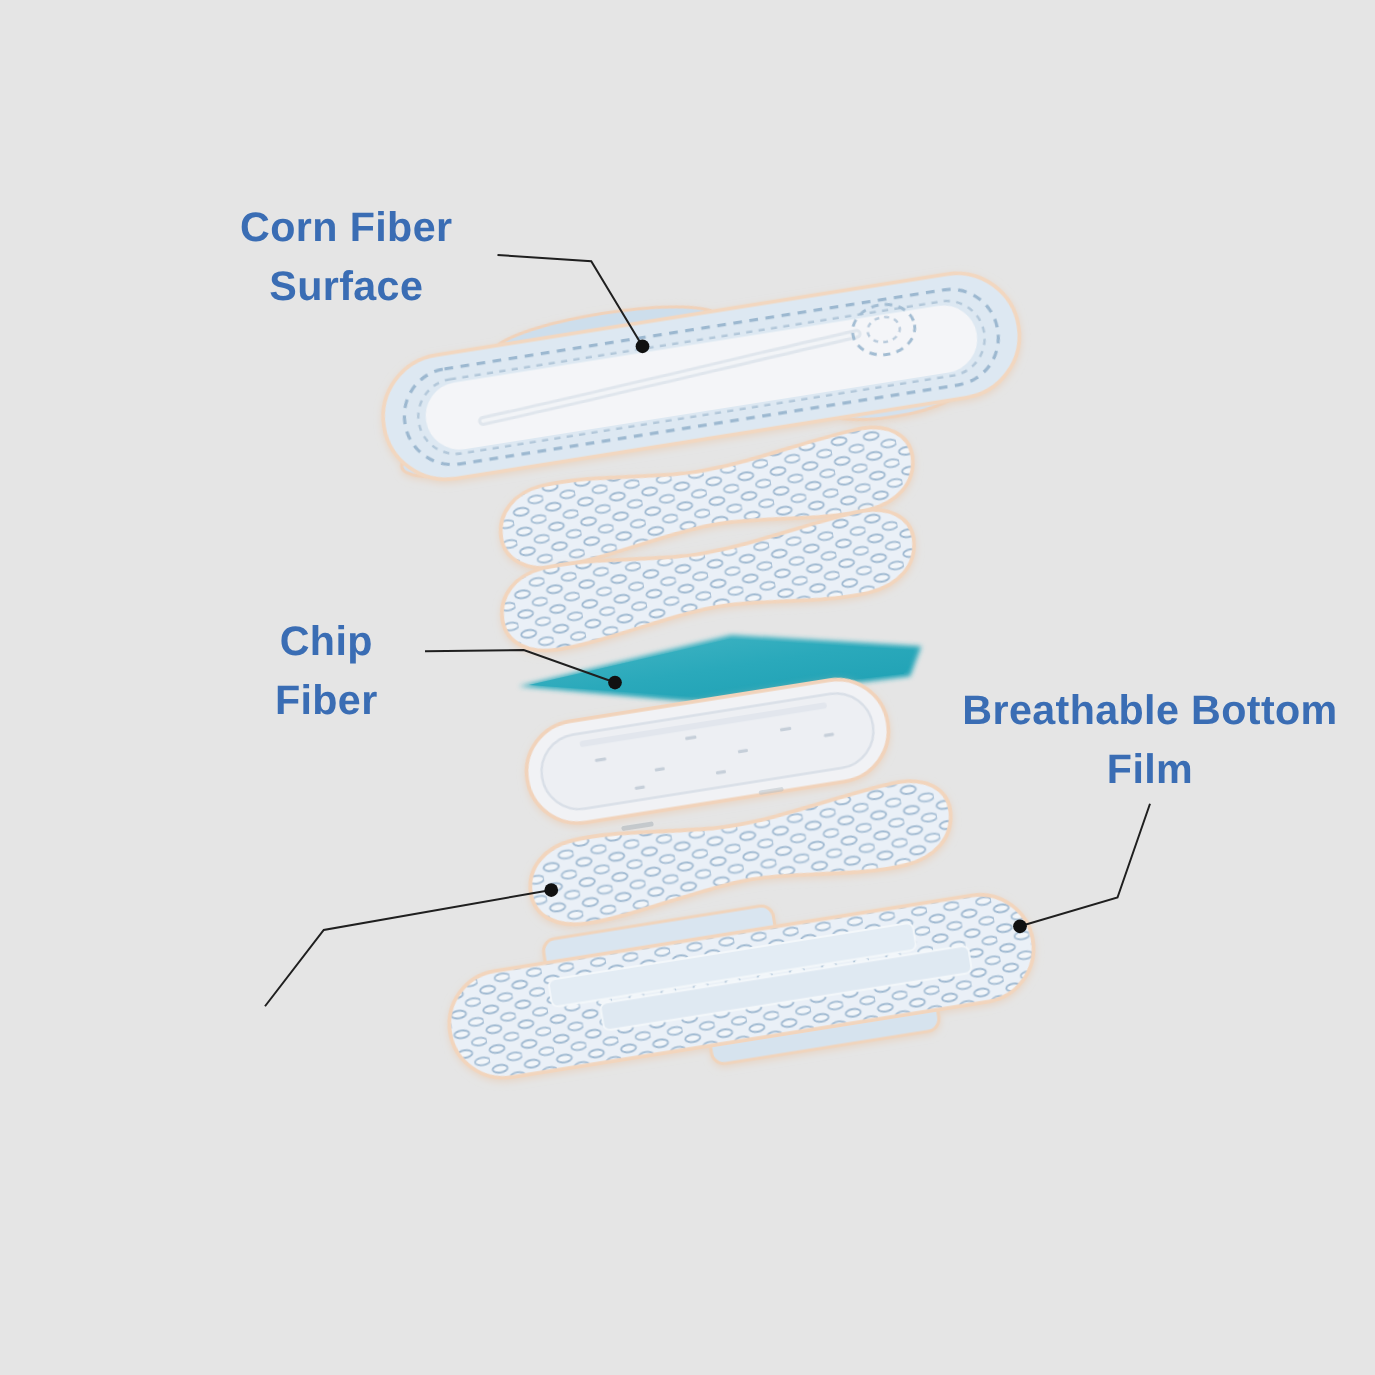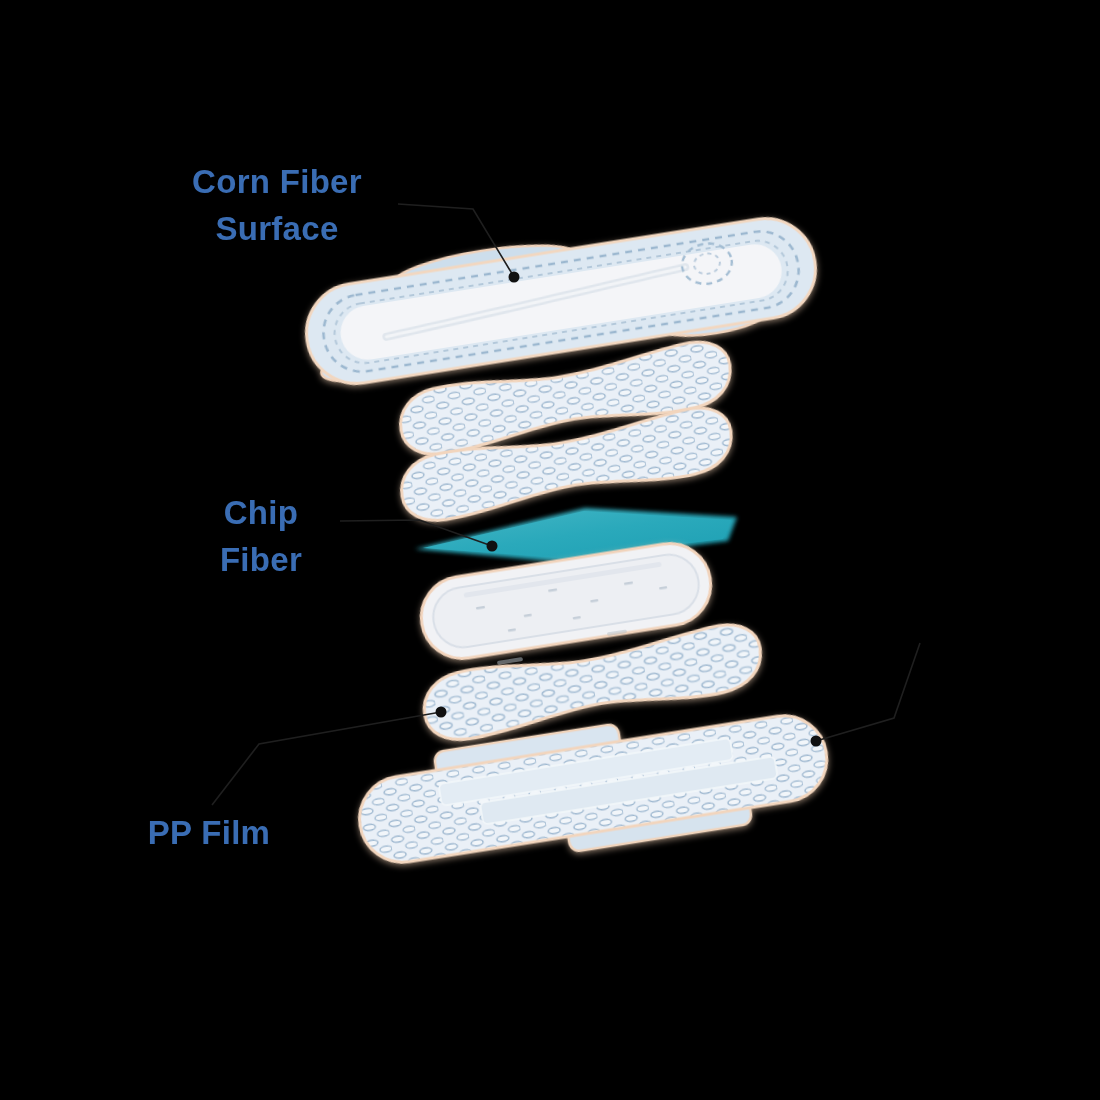--- a/index.html
+++ b/index.html
@@ -1,17 +1,17 @@
 <!DOCTYPE html>
 <html><head>
 <meta charset="utf-8">
 <style>
   html,body{margin:0;padding:0;background:#ffffff;}
   .stage{
-    position:relative;width:1100px;height:1100px;background:#000000;overflow:hidden;
+    position:relative;width:1100px;height:1100px;background:#e5e5e5;overflow:hidden;
     font-family:"Liberation Sans", sans-serif;
   }
   .diagram-svg{position:absolute;left:0;top:0;}
   .layer-label{
     position:absolute;color:#3a6db4;font-weight:700;font-size:33px;line-height:47px;
     text-align:center;letter-spacing:.3px;white-space:nowrap;
   }
   .layer-label span{display:block;}
   .lbl-corn{left:127px;top:158px;width:300px;}
   .lbl-anion{left:141px;top:489px;width:240px;}
@@ -118,18 +118,19 @@
   <div class="layer-label lbl-corn">
     <span>Corn Fiber</span>
     <span>Surface</span>
   </div>
 
   <div class="layer-label lbl-anion">
     <span>Chip</span>
     <span>Fiber</span>
   </div>
 
+  <div class="layer-label lbl-breathable">
+    <span>Breathable Bottom</span>
+    <span>Film</span>
+  </div>
 
-  <div class="layer-label lbl-pp">
-    <span>PP Film</span>
-  </div>
 
 </div>
 
 </body></html>

